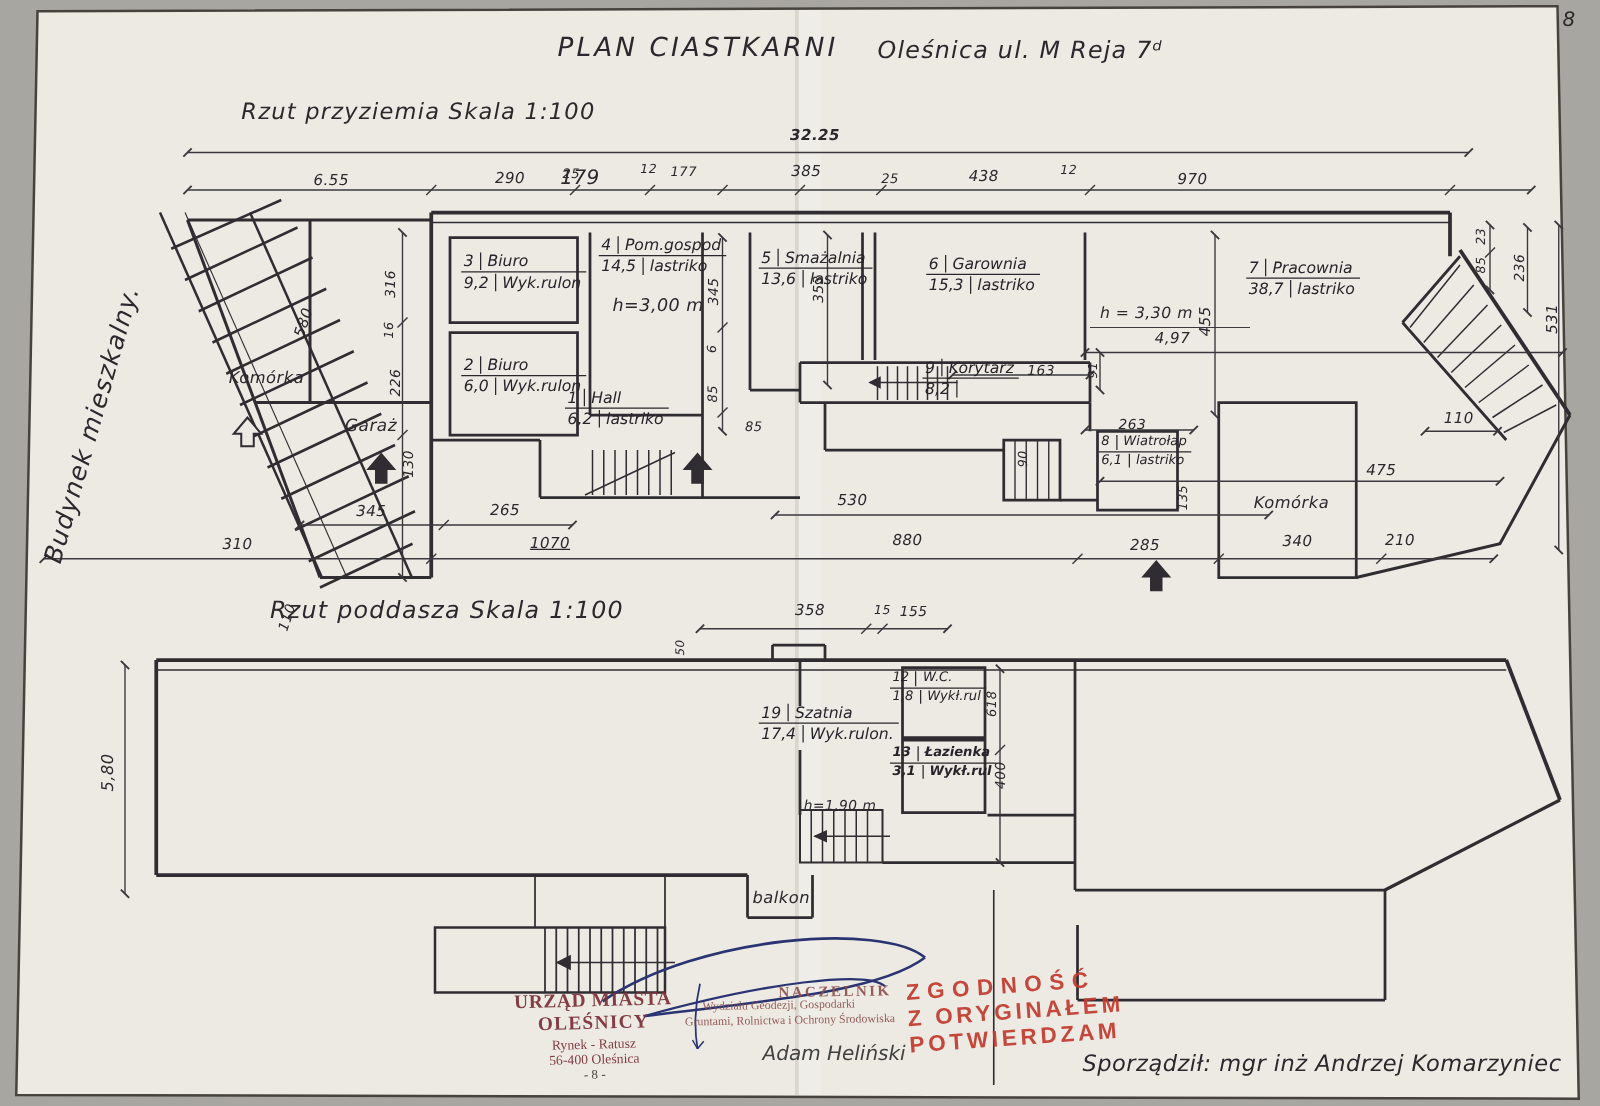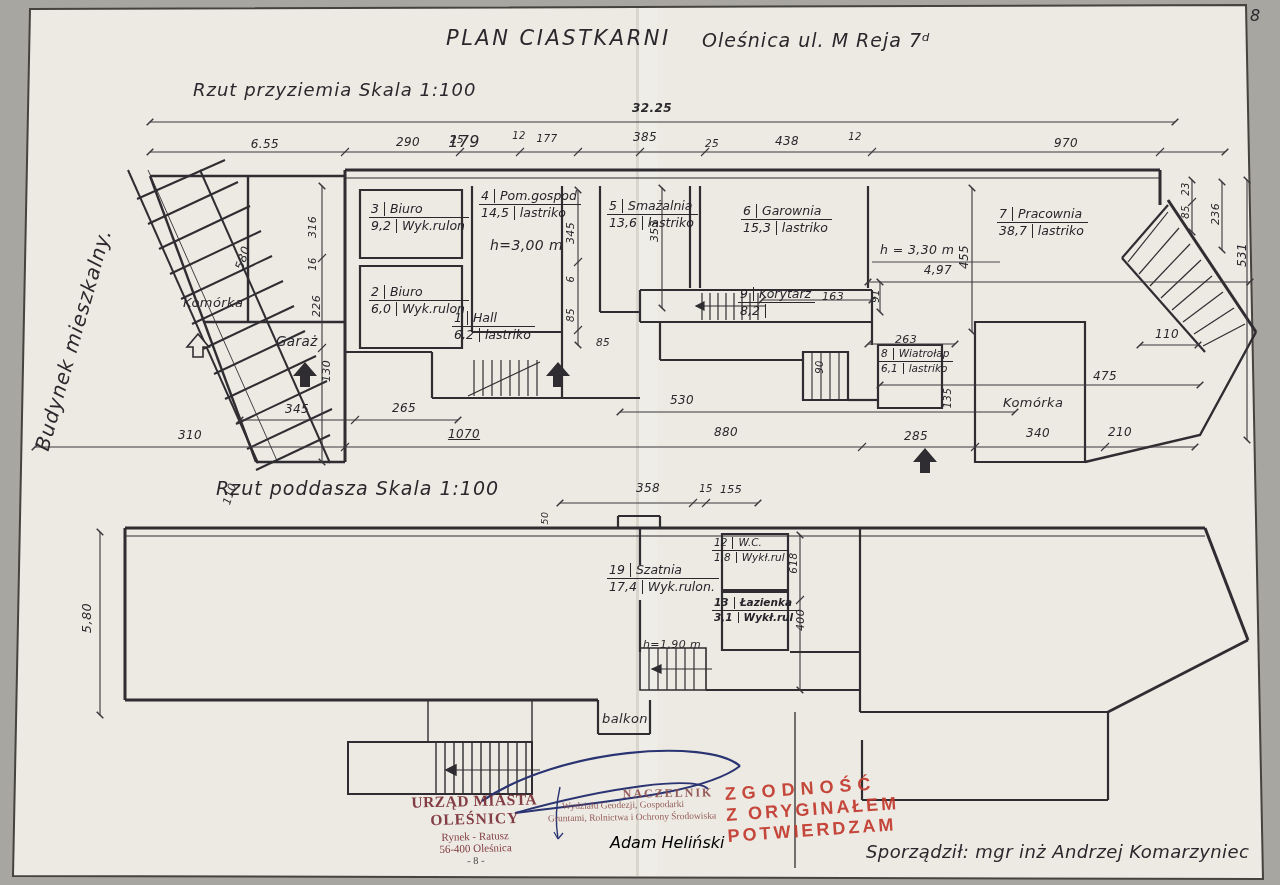--- a/index.html
+++ b/index.html
@@ -25,21 +25,21 @@
   .stamp-city{
     position:absolute;text-align:center;color:#7c3038;opacity:.93;
     font-family:"Liberation Serif",serif;transform:rotate(-1.5deg);
   }
   .stamp-red{
     position:absolute;color:#c23a2e;font-weight:bold;opacity:.92;
     font-family:"Liberation Sans",sans-serif;transform:rotate(-4deg);
     font-size:18px;line-height:21px;letter-spacing:3px;
   }
   .nacz{position:absolute;color:#8a4a48;font-family:"Liberation Serif",serif;opacity:.88;}
-  .sig{position:absolute;color:#000000;font-style:italic;font-family:"DejaVu Sans",sans-serif;}
+  .sig{position:absolute;color:#404040;font-style:italic;font-family:"DejaVu Sans",sans-serif;}
 </style>
 </head>
 <body>
 
 <svg id="draw" width="1280" height="885" viewBox="0 0 1280 885">
   <defs>
     <marker id="tk" markerWidth="10" markerHeight="10" refX="5" refY="5" orient="auto">
       <path d="M2,8 L8,2" stroke="#3a383c" stroke-width="1.4" fill="none"></path>
     </marker>
   </defs>
@@ -394,27 +394,27 @@
 <span class="lbl ctr" style="left:265px;top:138px;">6.55</span>
 <span class="lbl ctr" style="left:408px;top:136px;">290</span>
 <span class="lbl ctr" style="left:457px;top:134px;font-size:10.5px;">25</span>
 <span class="lbl ctr" style="left:464px;top:134px;font-size:16px;">179</span>
 <span class="lbl ctr" style="left:519px;top:131px;font-size:10px;">12</span>
 <span class="lbl ctr" style="left:547px;top:133px;font-size:10.5px;">177</span>
 <span class="lbl ctr" style="left:645px;top:131px;">385</span>
 <span class="lbl ctr" style="left:712px;top:138px;font-size:10.5px;">25</span>
 <span class="lbl ctr" style="left:787px;top:135px;text-align:right;">438</span>
 <span class="lbl ctr" style="left:855px;top:132px;font-size:10px;">12</span>
-<span class="lbl ctr" style="left:1066px;top:137px;">970</span>
+<span class="lbl ctr" style="left:954px;top:137px;">970</span>
 
 <span class="lbl ctr" style="left:297px;top:403px;">345</span>
 <span class="lbl ctr" style="left:404px;top:402px;">265</span>
 <span class="lbl ctr" style="left:682px;top:394px;">530</span>
 <span class="lbl ctr" style="left:190px;top:429px;">310</span>
-<span class="lbl ctr" style="left:464px;top:428px;text-decoration:underline;">1070</span>
+<span class="lbl ctr" style="left:440px;top:428px;text-decoration:underline;">1070</span>
 <span class="lbl ctr" style="left:726px;top:426px;">880</span>
 <span class="lbl ctr" style="left:916px;top:430px;">285</span>
 <span class="lbl ctr" style="left:1038px;top:427px;">340</span>
 <span class="lbl ctr" style="left:1120px;top:426px;">210</span>
 
 <span class="lbl rot" style="left:1186px;top:212px;font-size:10px;">85</span>
 <span class="lbl rot" style="left:1186px;top:189px;font-size:10px;">23</span>
 <span class="lbl rot" style="left:1216px;top:214px;font-size:11px;">236</span>
 <span class="lbl rot" style="left:1242px;top:255px;">531</span>
 <span class="lbl rot" style="left:964px;top:257px;">455</span>

